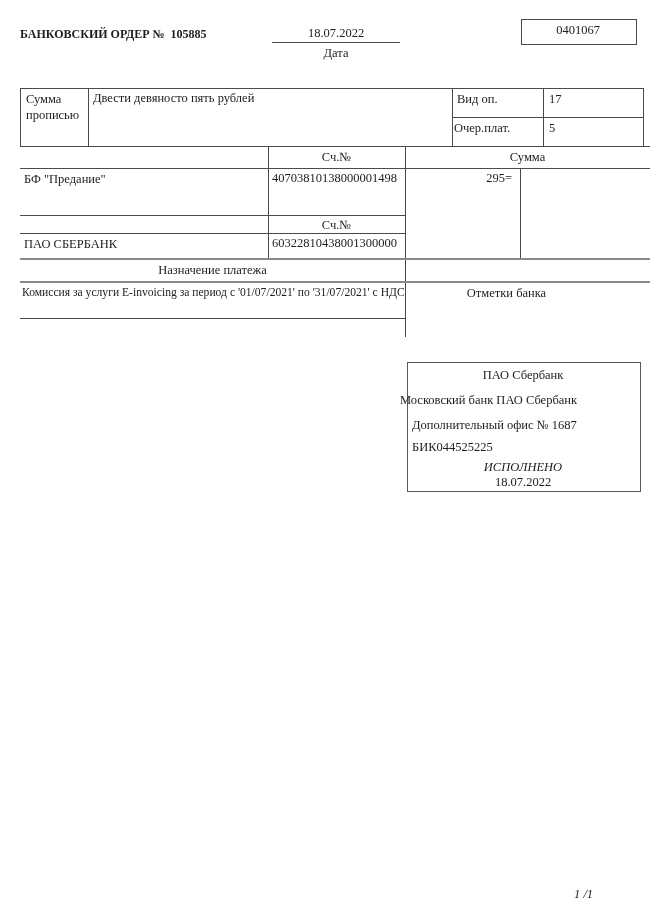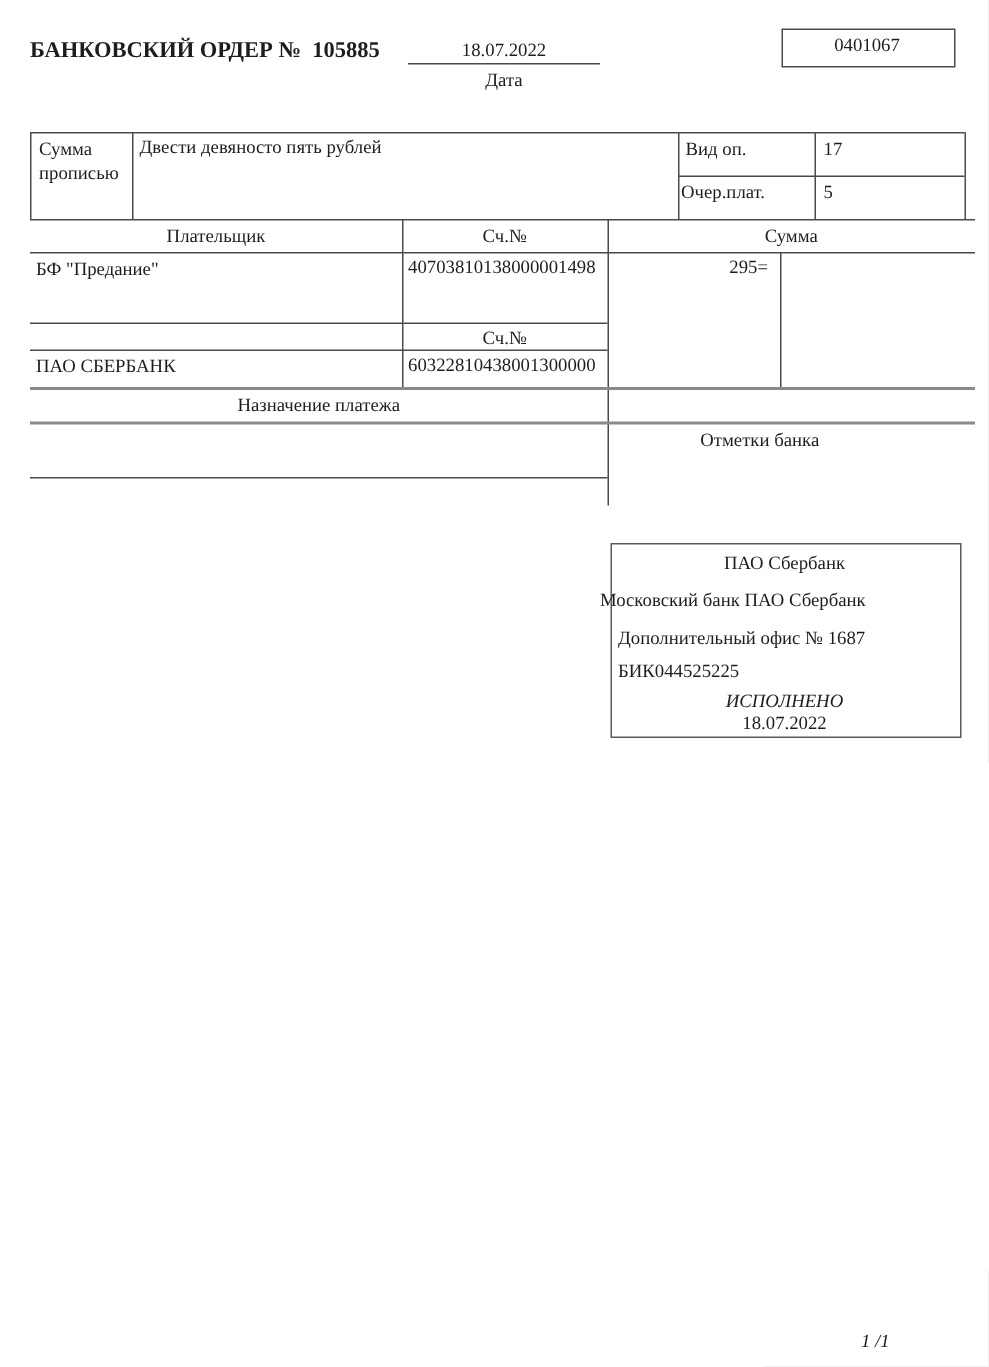--- a/index.html
+++ b/index.html
@@ -45,21 +45,21 @@
     border: 1px solid #4a4a4a;
     background: transparent;
   }
   .pre { white-space: pre; }
 </style>
 </head>
 <body>
 
 <div class="page">
 
-  <div class="txt bold pre" style="left:20px; top:27px; font-size:15px;">БАНКОВСКИЙ ОРДЕР №  105885</div>
+  <div class="txt bold pre" style="left:20px; top:27px; font-size:12px;">БАНКОВСКИЙ ОРДЕР №  105885</div>
 
   <div class="txt center" style="left:272px; top:26px; width:128px;">18.07.2022</div>
   <div class="hline" style="left:272px; top:42px; width:128px;"></div>
   <div class="txt center" style="left:272px; top:46px; width:128px;">Дата</div>
 
   <div class="box" style="left:521px; top:19px; width:114px; height:24px;"></div>
   <div class="txt center" style="left:521px; top:23px; width:114px;">0401067</div>
 
   <div class="hline" style="left:20px; top:88px; width:623px;"></div>
   <div class="vline" style="left:20px; top:88px; height:58px;"></div>
@@ -82,35 +82,35 @@
   <div class="txt" style="left:549px; top:121px;">5</div>
 
   <div class="hline" style="left:20px; top:168px; width:630px;"></div>
   <div class="vline" style="left:268px; top:146px; height:113px;"></div>
   <div class="vline" style="left:405px; top:146px; height:191px;"></div>
   <div class="vline" style="left:520px; top:168px; height:91px;"></div>
   <div class="hline" style="left:20px; top:215px; width:385px;"></div>
   <div class="hline" style="left:20px; top:233px; width:385px;"></div>
   <div class="hline thick" style="left:20px; top:258px; width:630px;"></div>
 
-  <div class="txt center" style="left:20px; top:150px; width:248px;">Плательщик</div>
   <div class="txt center" style="left:268px; top:150px; width:137px;">Сч.№</div>
   <div class="txt center" style="left:405px; top:150px; width:245px;">Сумма</div>
 
   <div class="txt" style="left:24px; top:172px;">БФ "Предание"</div>
   <div class="txt" style="left:272px; top:171px;">40703810138000001498</div>
   <div class="txt right" style="left:405px; top:171px; width:107px;">295=</div>
 
   <div class="txt center" style="left:268px; top:218px; width:137px;">Сч.№</div>
 
   <div class="txt" style="left:24px; top:237px;">ПАО СБЕРБАНК</div>
   <div class="txt" style="left:272px; top:236px;">60322810438001300000</div>
 
   <div class="txt center" style="left:20px; top:263px; width:385px;">Назначение платежа</div>
   <div class="hline thick" style="left:20px; top:281px; width:630px;"></div>
+  <div class="txt" style="left:22px; top:286px; font-size:11.6px;">Комиссия за услуги E-invoicing за период с '01/07/2021' по '31/07/2021' с НДС</div>
   <div class="txt center" style="left:384px; top:286px; width:245px;">Отметки банка</div>
   <div class="hline" style="left:20px; top:318px; width:385px;"></div>
 
   <div class="box" style="left:407px; top:362px; width:232px; height:128px; border-color:#5a5a5a;"></div>
   <div class="txt center" style="left:407px; top:368px; width:232px;">ПАО Сбербанк</div>
   <div class="txt" style="left:400px; top:393px;">Московский банк ПАО Сбербанк</div>
   <div class="txt" style="left:412px; top:418px;">Дополнительный офис № 1687</div>
   <div class="txt" style="left:412px; top:440px;">БИК044525225</div>
   <div class="txt center" style="left:407px; top:460px; width:232px;font-style:italic;">ИСПОЛНЕНО</div>
   <div class="txt center" style="left:407px; top:475px; width:232px;">18.07.2022</div>

